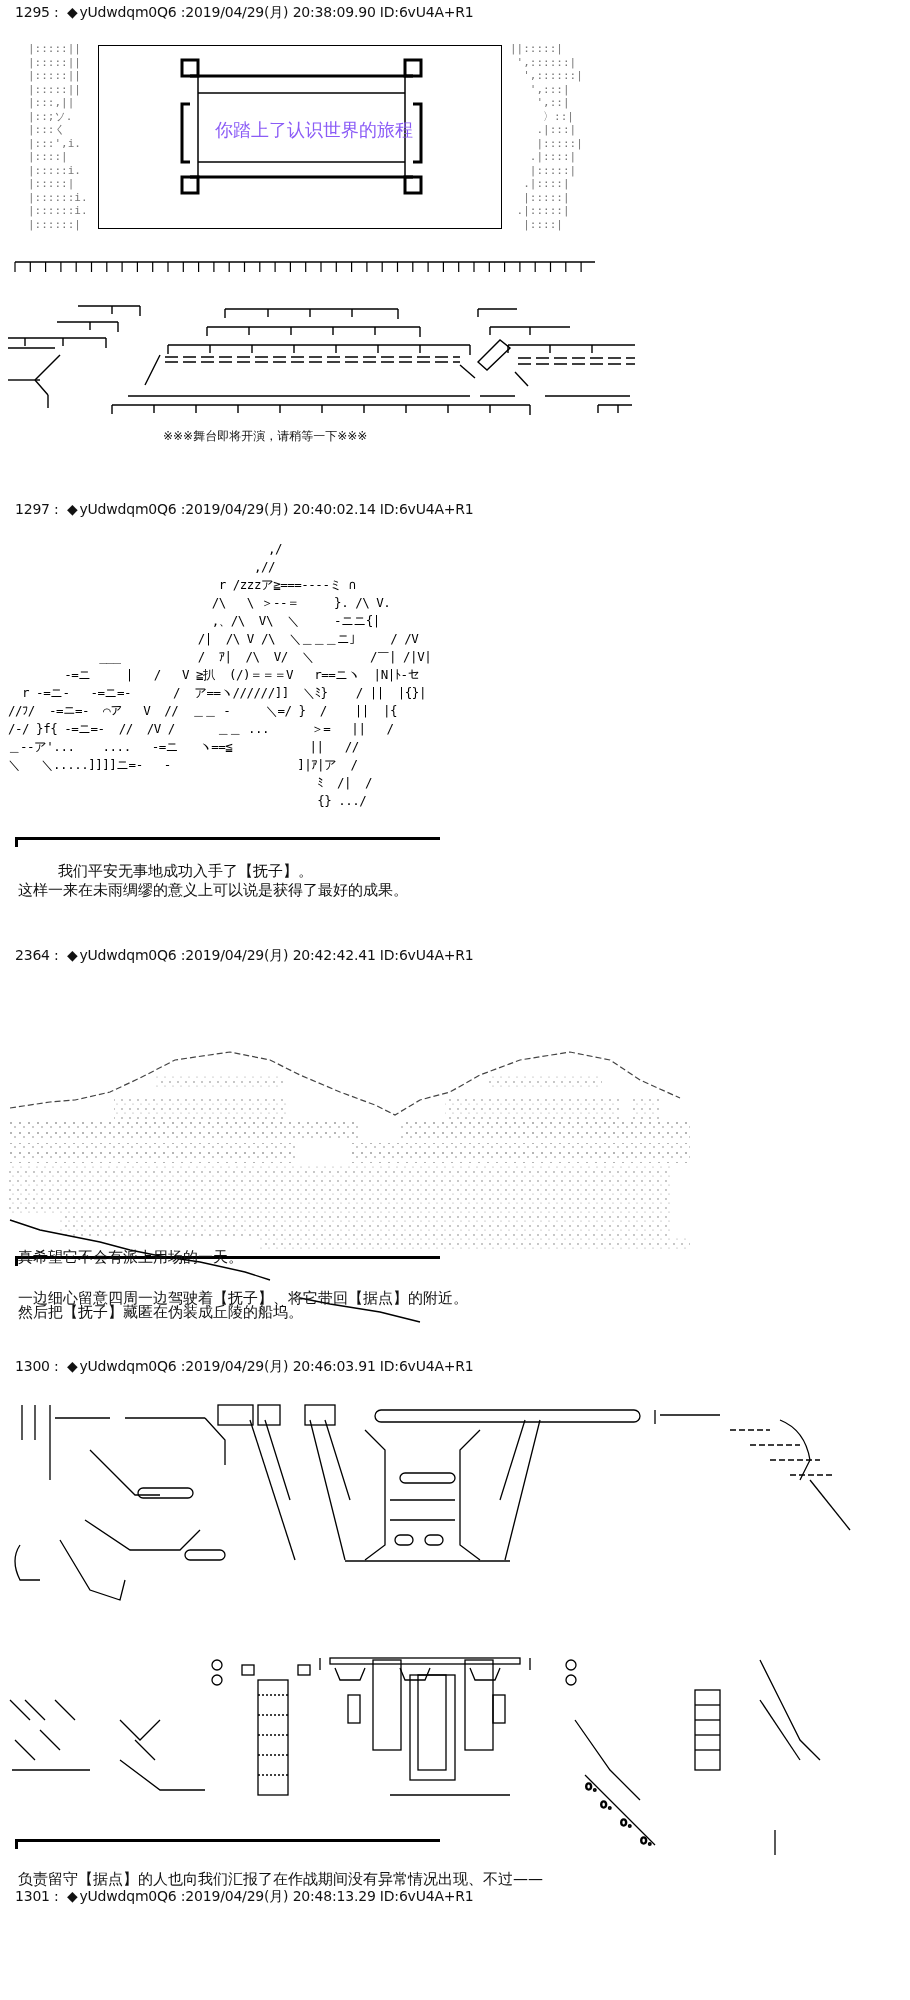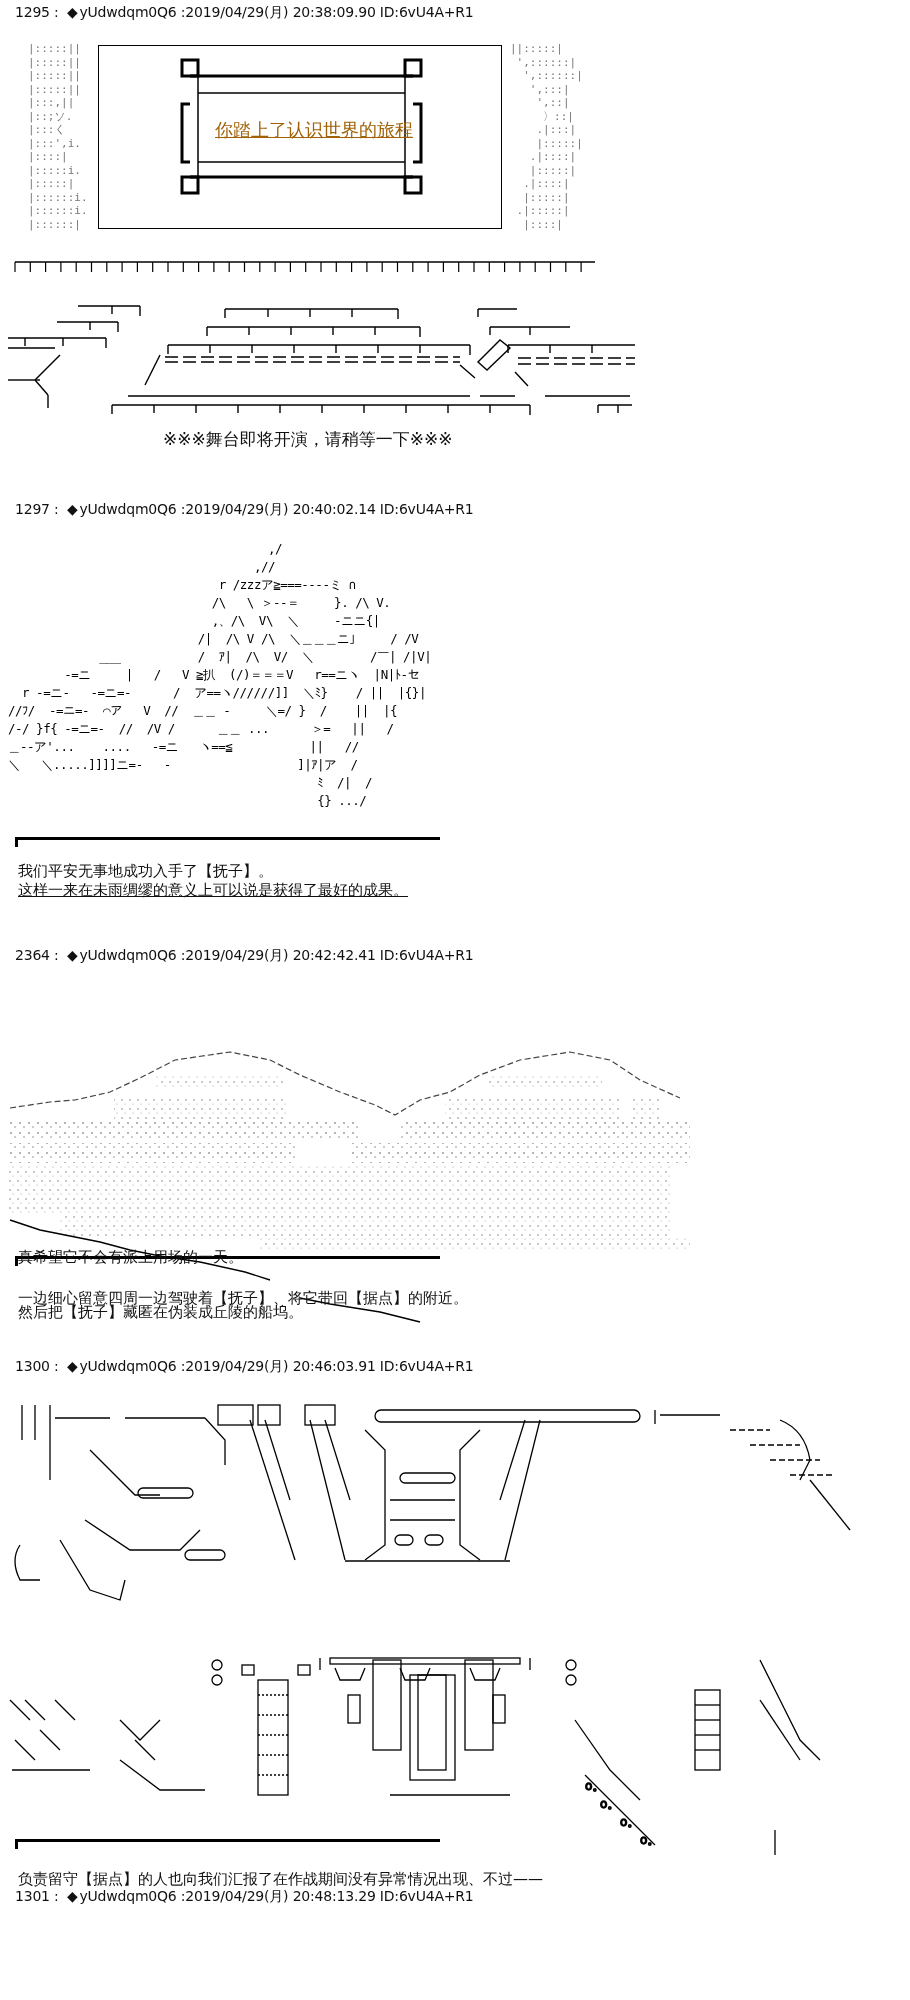--- a/index.html
+++ b/index.html
@@ -6,22 +6,22 @@
   body { width:910px; height:2000px; position:relative; overflow:hidden;
          font-family:"DejaVu Sans", sans-serif; color:#000; }
   .hdr { position:absolute; left:15px; font-size:14px; letter-spacing:-0.2px; white-space:nowrap; color:#111;text-align:center; }
   .hdr .diamond { font-size:14px; margin:0 2px 0 4px; }
   .txt { position:absolute; left:18px; font-size:15px; line-height:19px; white-space:nowrap; color:#111; }
   .sep { position:absolute; left:15px; height:3px; background:#000; }
   .sep::before { content:""; position:absolute; left:0; top:0; width:3px; height:10px; background:#000; }
   .art { position:absolute; font-family:"DejaVu Sans Mono", monospace; white-space:pre; color:#000; line-height:1; }
   .dots { color:#777; }
   .box-outer { position:absolute; border:1.5px solid #000; }
-  .title-text { position:absolute; font-size:18px; white-space:nowrap; color:#a16207;text-decoration:underline; }
-  .notice { position:absolute; font-size:17px; white-space:nowrap; color:#111; }
+  .title-text { position:absolute; font-size:18px; white-space:nowrap; color:#8b5cf6; }
+  .notice { position:absolute; font-size:12px; white-space:nowrap; color:#111; }
   svg { position:absolute; left:0; top:0; }
 </style>
 </head>
 <body>
 
 <div class="hdr" style="top:4px;">
   <span>1295</span><span> : </span><span class="diamond">◆</span><span>yUdwdqm0Q6</span> :<span>2019/04/29(月)</span> <span>20:38:09.90</span> <span>ID:6vU4A+R1</span>
 </div>
 
 <div class="art dots" style="left:28px; top:42px; font-size:11px; line-height:13.5px;">|:::::||
@@ -218,22 +218,22 @@
         -=ニ     |   /   V ≧扒  (/)＝＝＝V   r==ニヽ  |N|ﾄ-セ
   r -=ニ-   -=ニ=-      /  ア==ヽ//////]]  ＼ﾐ}    / ||  |{}|
 //ﾌ/  -=ニ=-  ⌒ア   V  //  ＿＿ ‐     ＼=/ }  /    ||  |{
 /-/ }f{ -=ニ=-  //  /V /      ＿＿ ...      ＞=   ||   /
 ＿‐‐ア'...    ....   -=ニ   ヽ==≦           ||   //
 ＼   ＼.....]]]]ニ=-   ‐                  ]|ｱ|ア  /
                                             ﾐ  /|  /
                                             {} .../</div>
 
 <div class="sep" style="top:837px; width:425px;"></div>
-<div class="txt" style="top:862px;">我们平安无事地成功入手了【抚子】。</div>
-<div class="txt" style="top:881px;text-decoration:underline;">这样一来在未雨绸缪的意义上可以说是获得了最好的成果。</div>
+<div class="txt" style="top:862px;margin-left:40px;">我们平安无事地成功入手了【抚子】。</div>
+<div class="txt" style="top:881px;">这样一来在未雨绸缪的意义上可以说是获得了最好的成果。</div>
 
 <div class="hdr" style="top:947px;">
   <span>2364</span><span> : </span><span class="diamond">◆</span><span>yUdwdqm0Q6</span> :<span>2019/04/29(月)</span> <span>20:42:42.41</span> <span>ID:6vU4A+R1</span>
 </div>
 
 <svg width="910" height="2000">
   <defs>
     <pattern id="dotpat" width="9" height="10" patternUnits="userSpaceOnUse">
       <circle cx="2" cy="3" r="0.8" fill="#555"></circle>
       <circle cx="6" cy="7" r="0.8" fill="#888"></circle>

